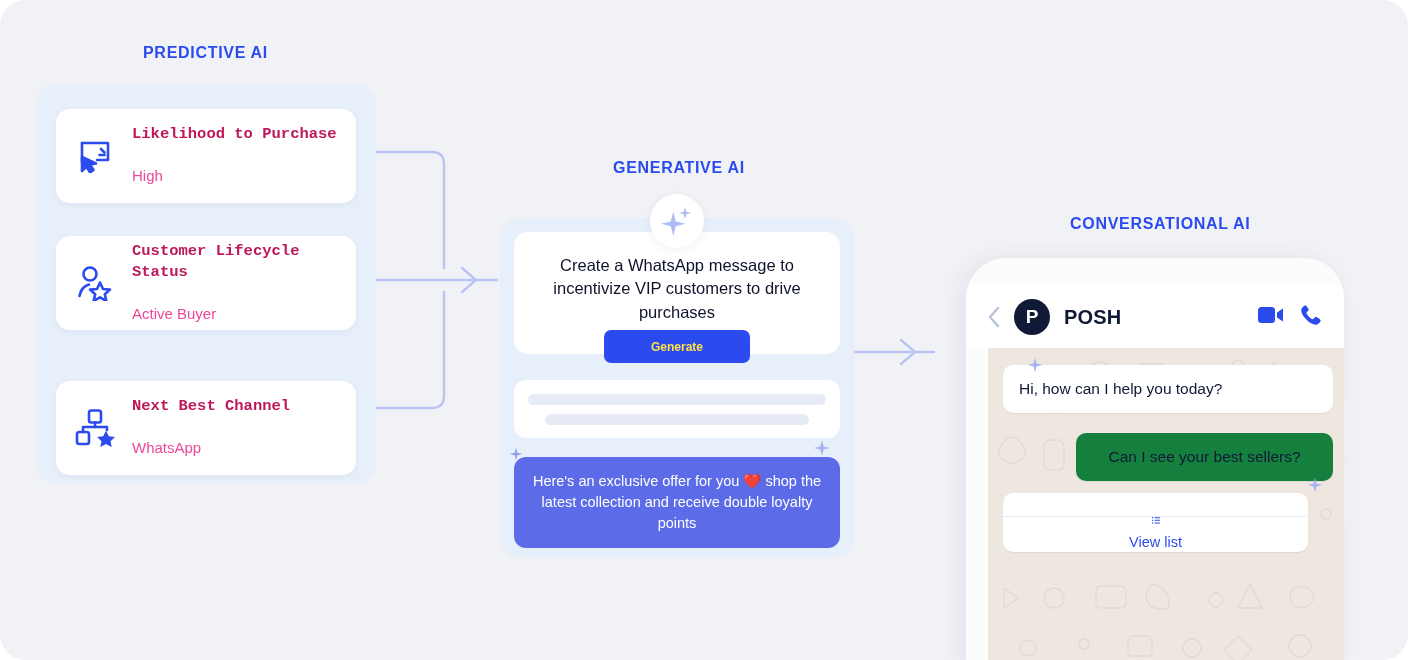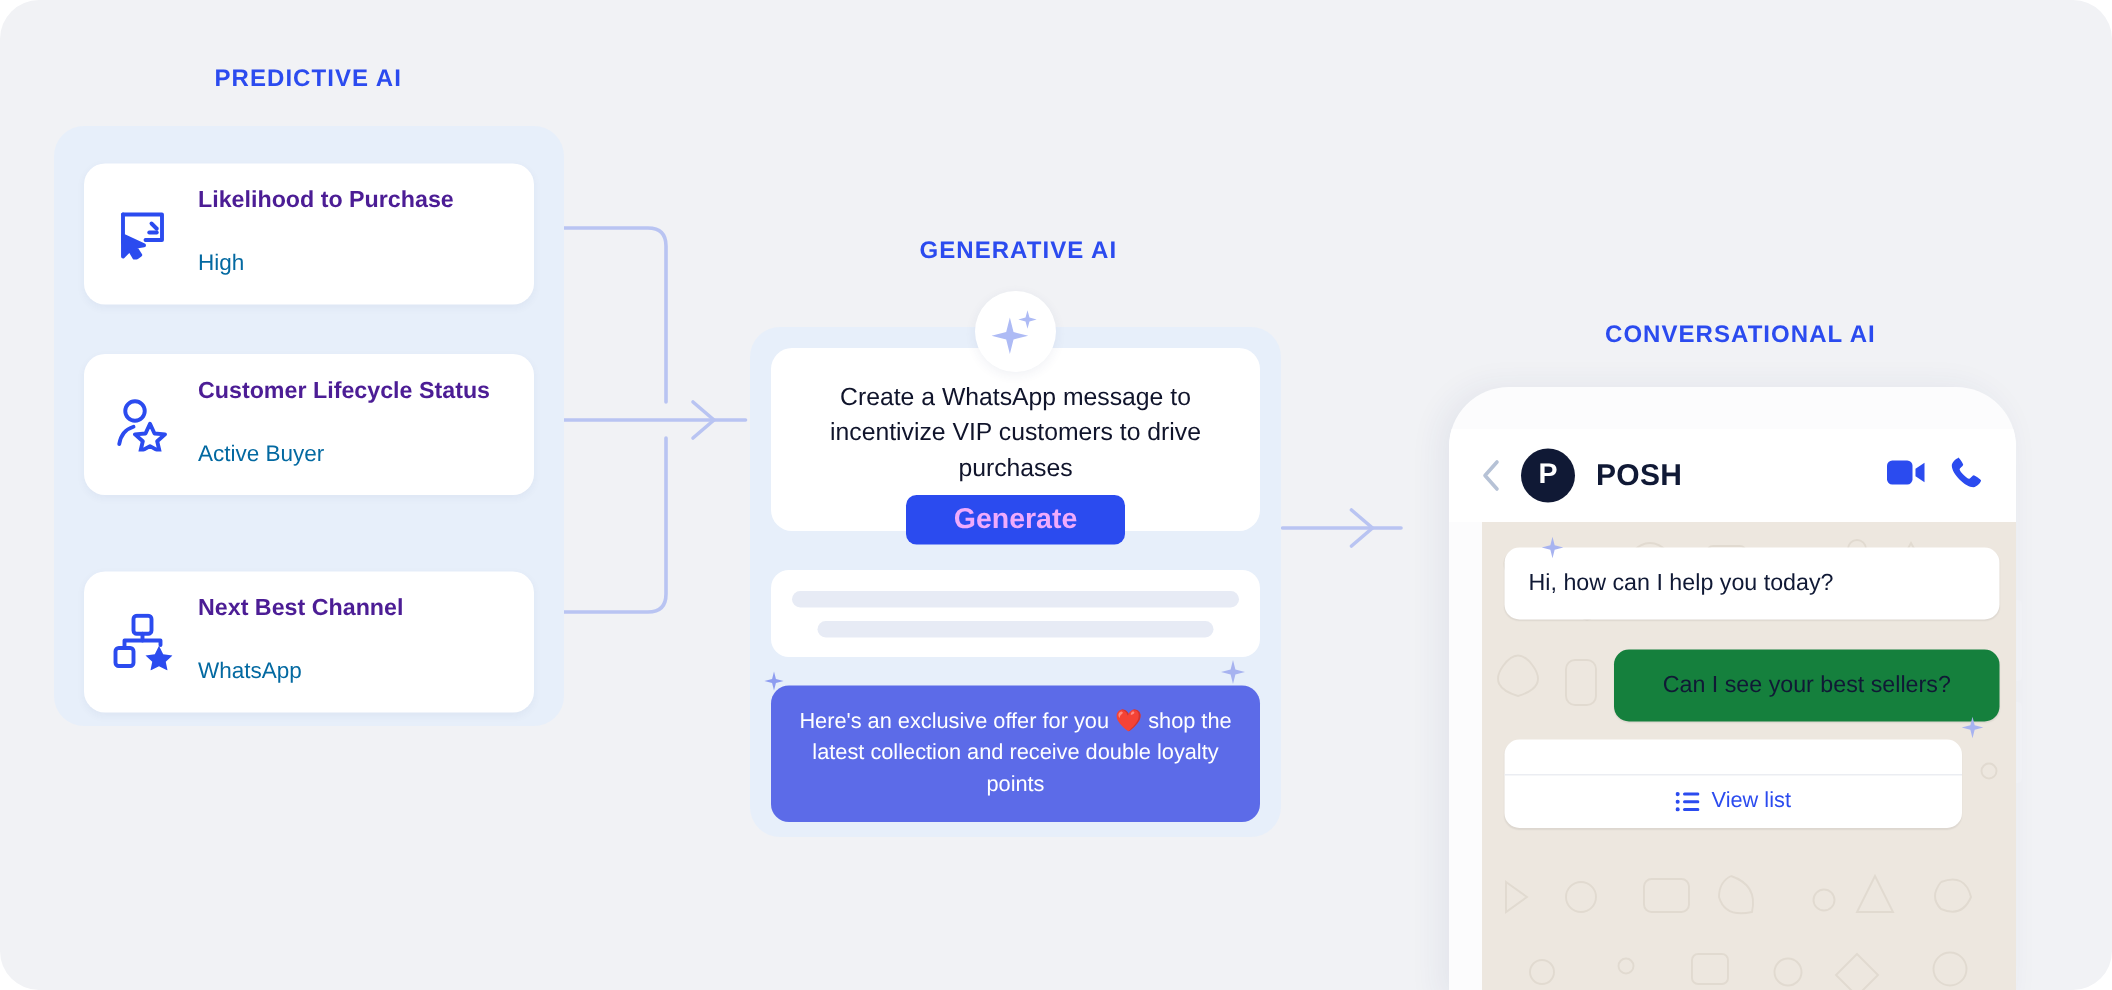--- a/index.html
+++ b/index.html
@@ -65,26 +65,27 @@
   .pred-icon {
     width: 42px; height: 42px;
     flex: 0 0 42px;
     display: flex; align-items: center; justify-content: center;
     margin-right: 16px;
   }
   .pred-text { display: flex; flex-direction: column; justify-content: center; }
   .pred-title {
     font-size: 15.5px;
     font-weight: 600;
-    color: #4c1d95;
+    color: #be185d;
     line-height: 1.35;
+    font-family: Liberation Mono, monospace;
   }
   .pred-value {
     font-size: 15px;
-    color: #0369a1;
+    color: #ec4899;
     line-height: 1.5;
     margin-top: 20px;
   }
 
   
   #generative-panel {
     position: absolute;
     left: 500px; top: 218px;
     width: 354px; height: 340px;
     background: #E7EFFA;
@@ -114,22 +115,22 @@
     font-size: 16.5px;
     color: #10142B;
     line-height: 1.42;
   }
   #generate-button {
     position: absolute;
     left: 604px; top: 330px;
     width: 146px; height: 33px;
     background: #2B4BEF;
     border-radius: 7px;
-    color: #f0abfc;
-    font-size: 19px;
+    color: #fde047;
+    font-size: 12px;
     font-weight: 600;
     display: flex; align-items: center; justify-content: center;
     border: none;
     cursor: pointer;
     z-index: 5;
     font-family: "Liberation Sans", sans-serif;
   }
   #skeleton-card {
     position: absolute;
     left: 14px; top: 162px;
@@ -239,20 +240,21 @@
   }
   #view-list-row {
     margin: 10px -16px 0 -16px;
     border-top: 1px solid #EBEDF2;
     height: 35px;
     display: flex; align-items: center; justify-content: center;
     gap: 8px;
     color: #2B4BEF;
     font-size: 14.5px;
     cursor: pointer;
+    flex-direction: column;
   }
 </style>
 </head>
 <body>
 
 <div id="stage">
 
   <svg id="connectors" viewBox="0 0 1408 660">
     <g fill="none" stroke="#B9C4F2" stroke-width="2.4" stroke-linecap="round" stroke-linejoin="round">
       <path d="M376 152 H432 Q444 152 444 164 V268"></path>

